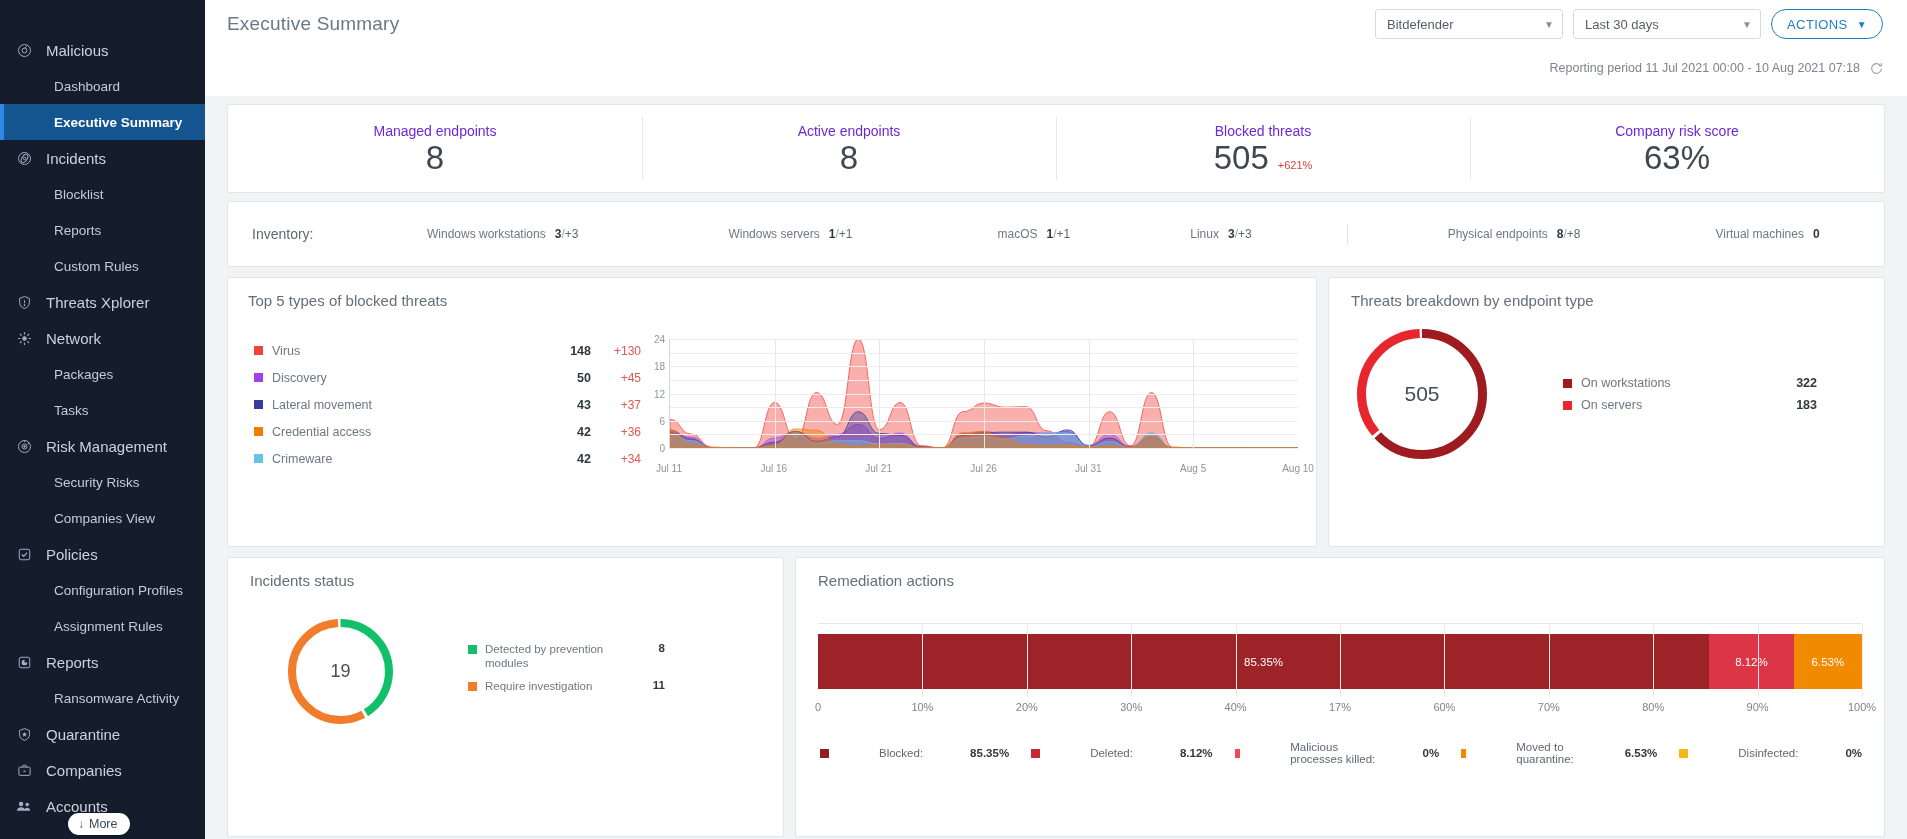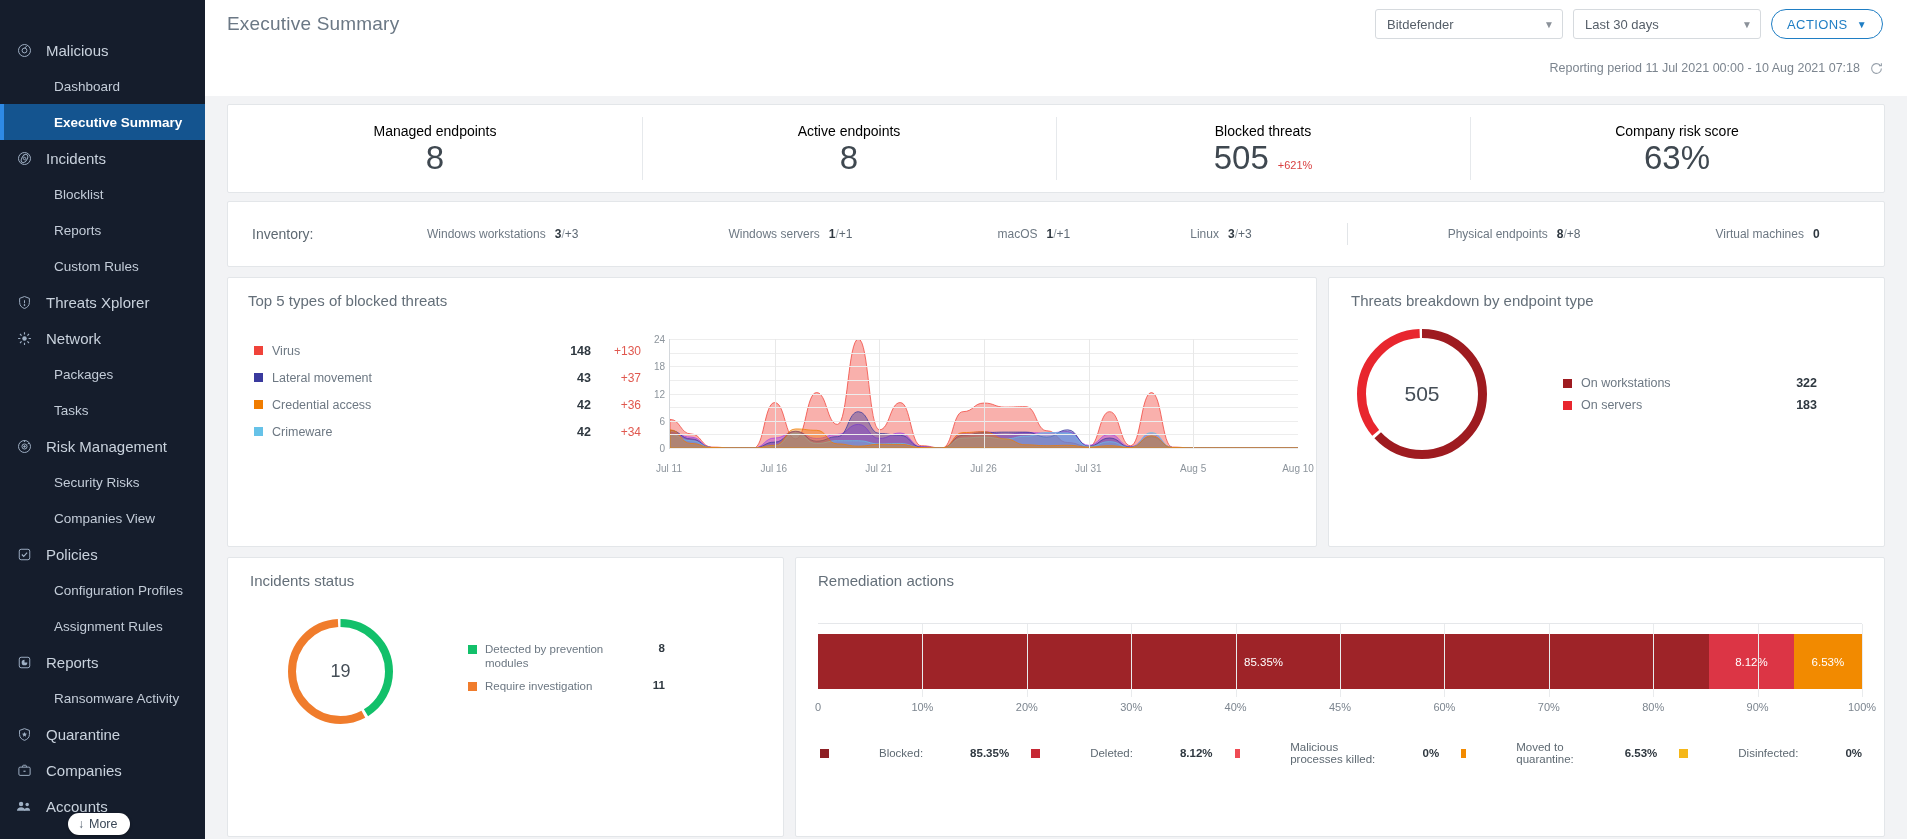--- a/index.html
+++ b/index.html
@@ -129,21 +129,21 @@
   .kpi-card { display: flex; height: 89px; margin-bottom: 8px; }
   .kpi {
     flex: 1 1 0; display: flex; flex-direction: column;
     align-items: center; justify-content: center;
     position: relative;
   }
   .kpi + .kpi::before {
     content: ""; position: absolute; left: 0; top: 12px; bottom: 12px;
     width: 1px; background: #e6e9ec;
   }
-  .kpi-label { font-size: 14px; color: #000000; margin-bottom: 2px; }
+  .kpi-label { font-size: 14px; color: #6d28d9; margin-bottom: 2px; }
   .kpi-value-row { display: flex; align-items: baseline; gap: 9px; }
   .kpi-value { font-size: 33px; color: #3f4850; font-weight: 300; line-height: 1; }
   .kpi-delta { font-size: 11px; color: #d94141; }
 
   
   .inventory-card {
     height: 66px; display: flex; align-items: center;
     padding: 0 24px; margin-bottom: 10px;
   }
   .inv-title { font-size: 14px; color: #5e6972; width: 175px; flex: 0 0 175px; }
@@ -476,20 +476,26 @@
 
         <section class="card panel-threats">
           <div class="panel-title">Top 5 types of blocked threats</div>
           <div class="threats-body">
             <div class="threats-legend" id="threats-legend">
                 <div class="tl-row">
                   <span class="tl-sw" style="background:#f0433a"></span>
                   <span class="tl-name">Virus</span>
                   <span class="tl-count">148</span>
                   <span class="tl-delta">+130</span>
+                </div>
+                <div class="tl-row">
+                  <span class="tl-sw" style="background:#a341e8"></span>
+                  <span class="tl-name">Discovery</span>
+                  <span class="tl-count">50</span>
+                  <span class="tl-delta">+45</span>
                 </div>
                 <div class="tl-row">
                   <span class="tl-sw" style="background:#3a3a9e"></span>
                   <span class="tl-name">Lateral movement</span>
                   <span class="tl-count">43</span>
                   <span class="tl-delta">+37</span>
                 </div>
                 <div class="tl-row">
                   <span class="tl-sw" style="background:#f07c00"></span>
                   <span class="tl-name">Credential access</span>
@@ -623,21 +629,21 @@
                 <div class="rem-vgrid" style="left: 80%;"></div>
                 <div class="rem-vgrid" style="left: 90%;"></div>
                 <div class="rem-vgrid" style="left: 100%;"></div>
               </div>
             <div class="rem-axis" id="rem-axis">
                 <div class="rem-tick" style="left: 0%;">0</div>
                 <div class="rem-tick" style="left: 10%;">10%</div>
                 <div class="rem-tick" style="left: 20%;">20%</div>
                 <div class="rem-tick" style="left: 30%;">30%</div>
                 <div class="rem-tick" style="left: 40%;">40%</div>
-                <div class="rem-tick" style="left: 50%;">45%</div>
+                <div class="rem-tick" style="left: 50%;">17%</div>
                 <div class="rem-tick" style="left: 60%;">60%</div>
                 <div class="rem-tick" style="left: 70%;">70%</div>
                 <div class="rem-tick" style="left: 80%;">80%</div>
                 <div class="rem-tick" style="left: 90%;">90%</div>
                 <div class="rem-tick" style="left: 100%;">100%</div>
               </div>
             <div class="rem-legend" id="rem-legend">
                 <div class="rl-item">
                   <span class="rl-sw" style="background:#8e1f24"></span>
                   <span>Blocked:</span>

